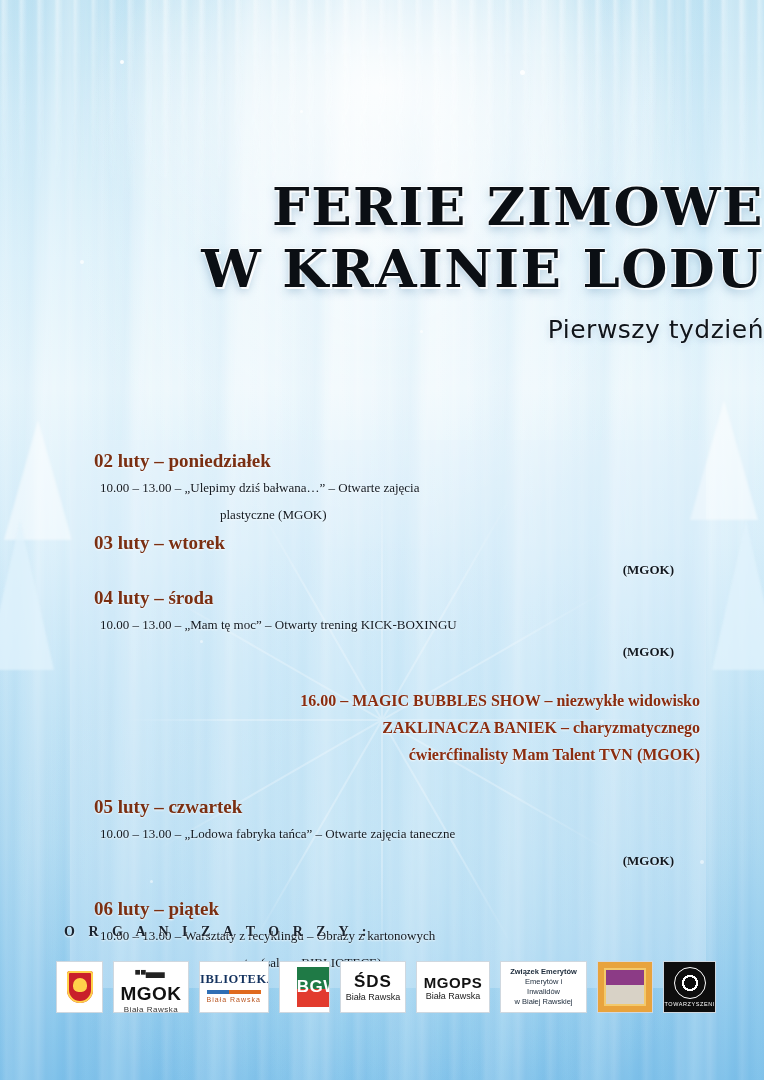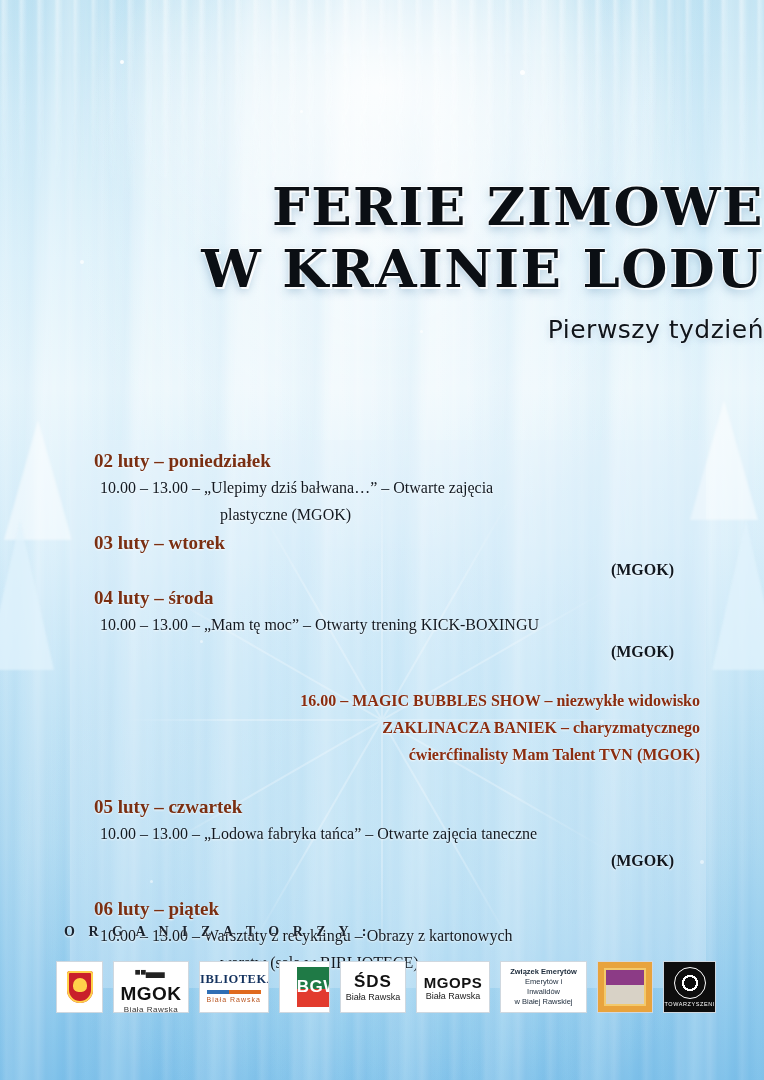--- a/index.html
+++ b/index.html
@@ -175,21 +175,21 @@
     font-family: "Liberation Serif", serif;
     font-weight: 700;
     font-size: 19px;
     line-height: 26px;
     color: #7a2f12;
     padding-left: 18px;
     text-shadow: 0 1px 2px rgba(255,255,255,0.9);
   }
   .day-body {
     font-family: "Liberation Serif", serif;
-    font-size: 16px;
+    font-size: 13px;
     line-height: 27px;
     color: #111820;
     padding-left: 24px;
     text-shadow: 0 1px 2px rgba(255,255,255,0.85);
   }
   .day-body .ind {
     display: block;
   }
   .al-right { text-align: right; padding-right: 26px; font-weight: bold; }
   .al-center-ind { padding-left: 120px; }

